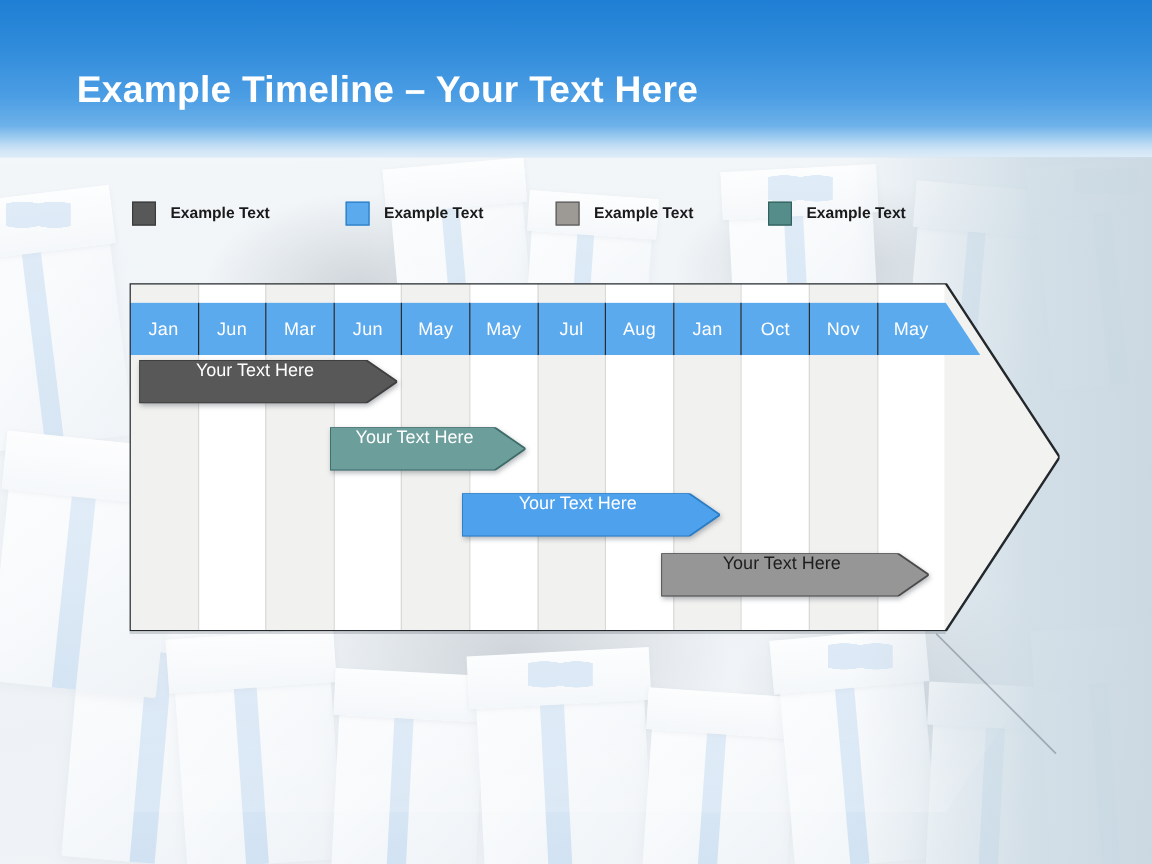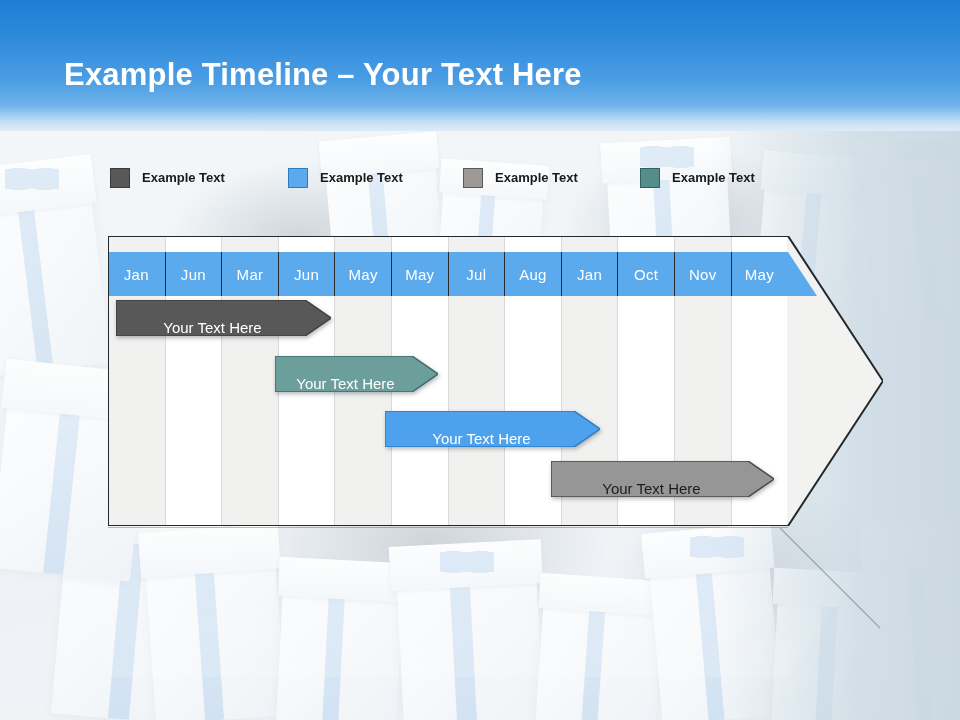--- a/index.html
+++ b/index.html
@@ -206,21 +206,21 @@
     font-size: 15px;
     letter-spacing: .3px;
   }
   .month-cell + .month-cell { border-left: 1px solid #2b2b2b; }
 
   
   .bar {
     position: absolute;
     height: 36px;
     display: flex;
-    align-items: flex-end;
+    align-items: flex-start;
     justify-content: center;
     box-sizing: border-box;
     filter: drop-shadow(1px 2px 2px rgba(40,50,60,.35));
   }
   .bar-shape {
     position: absolute;
     inset: 0;
   }
   .bar-label {
     position: relative;

